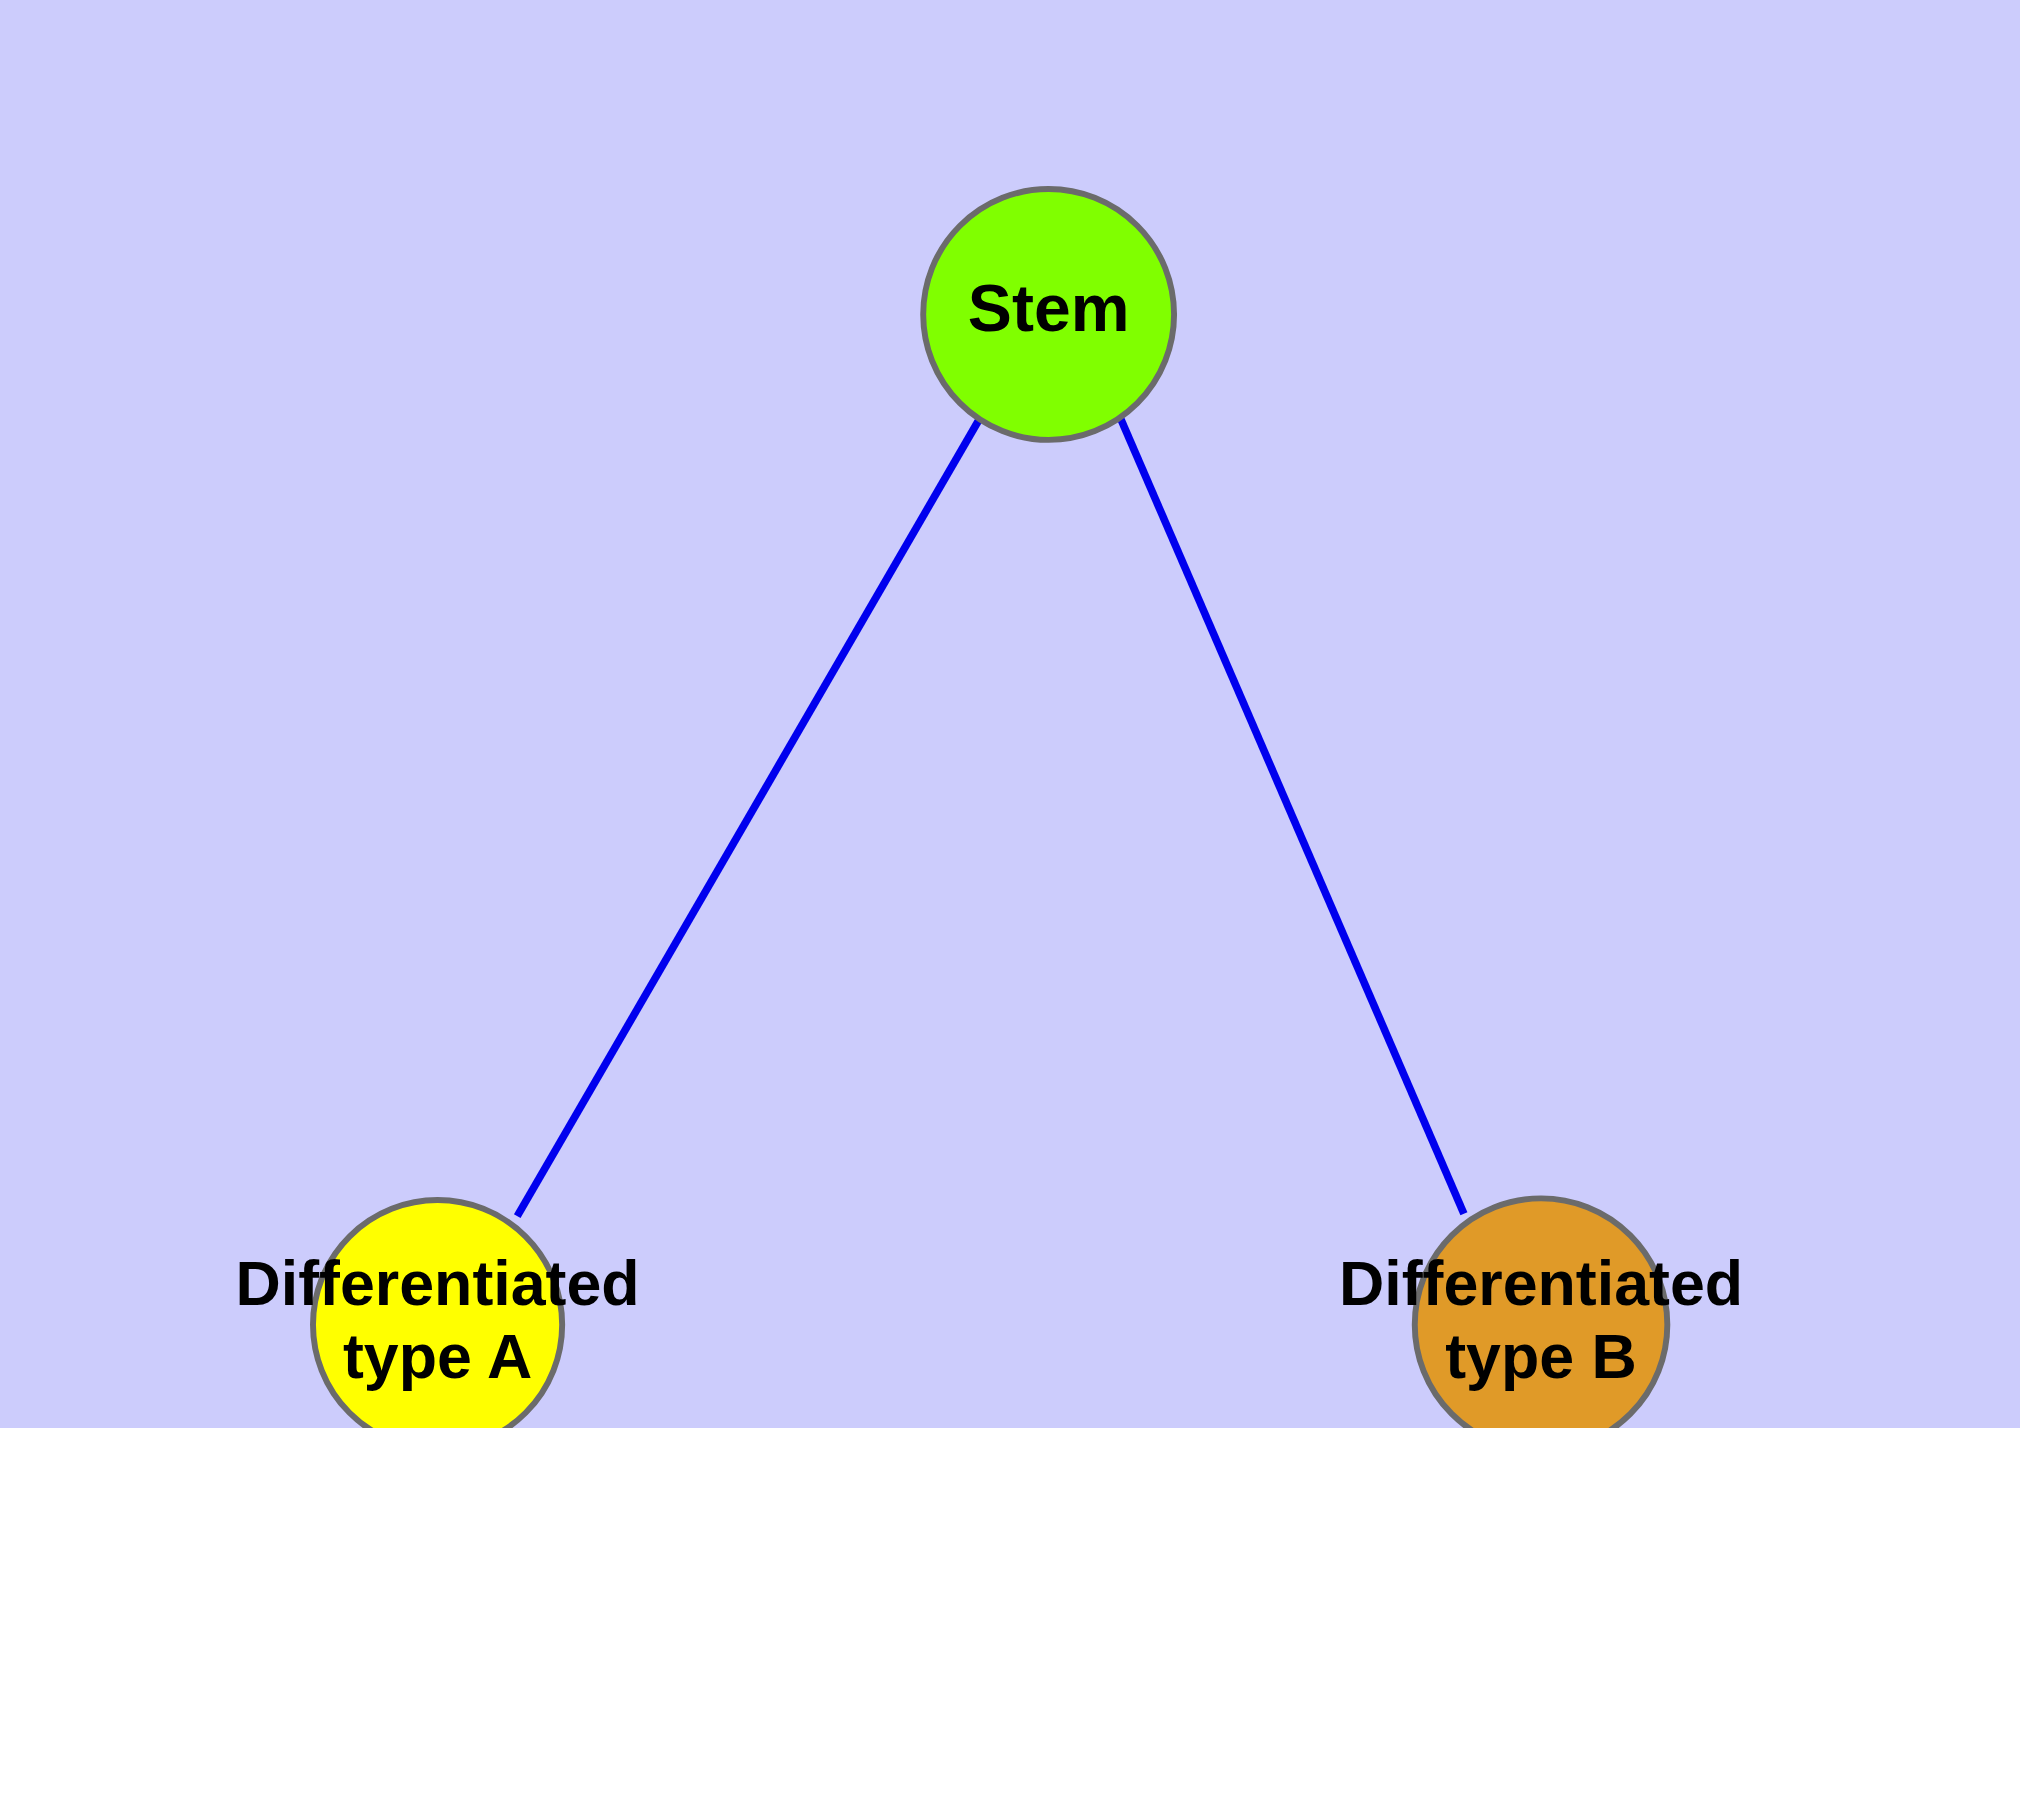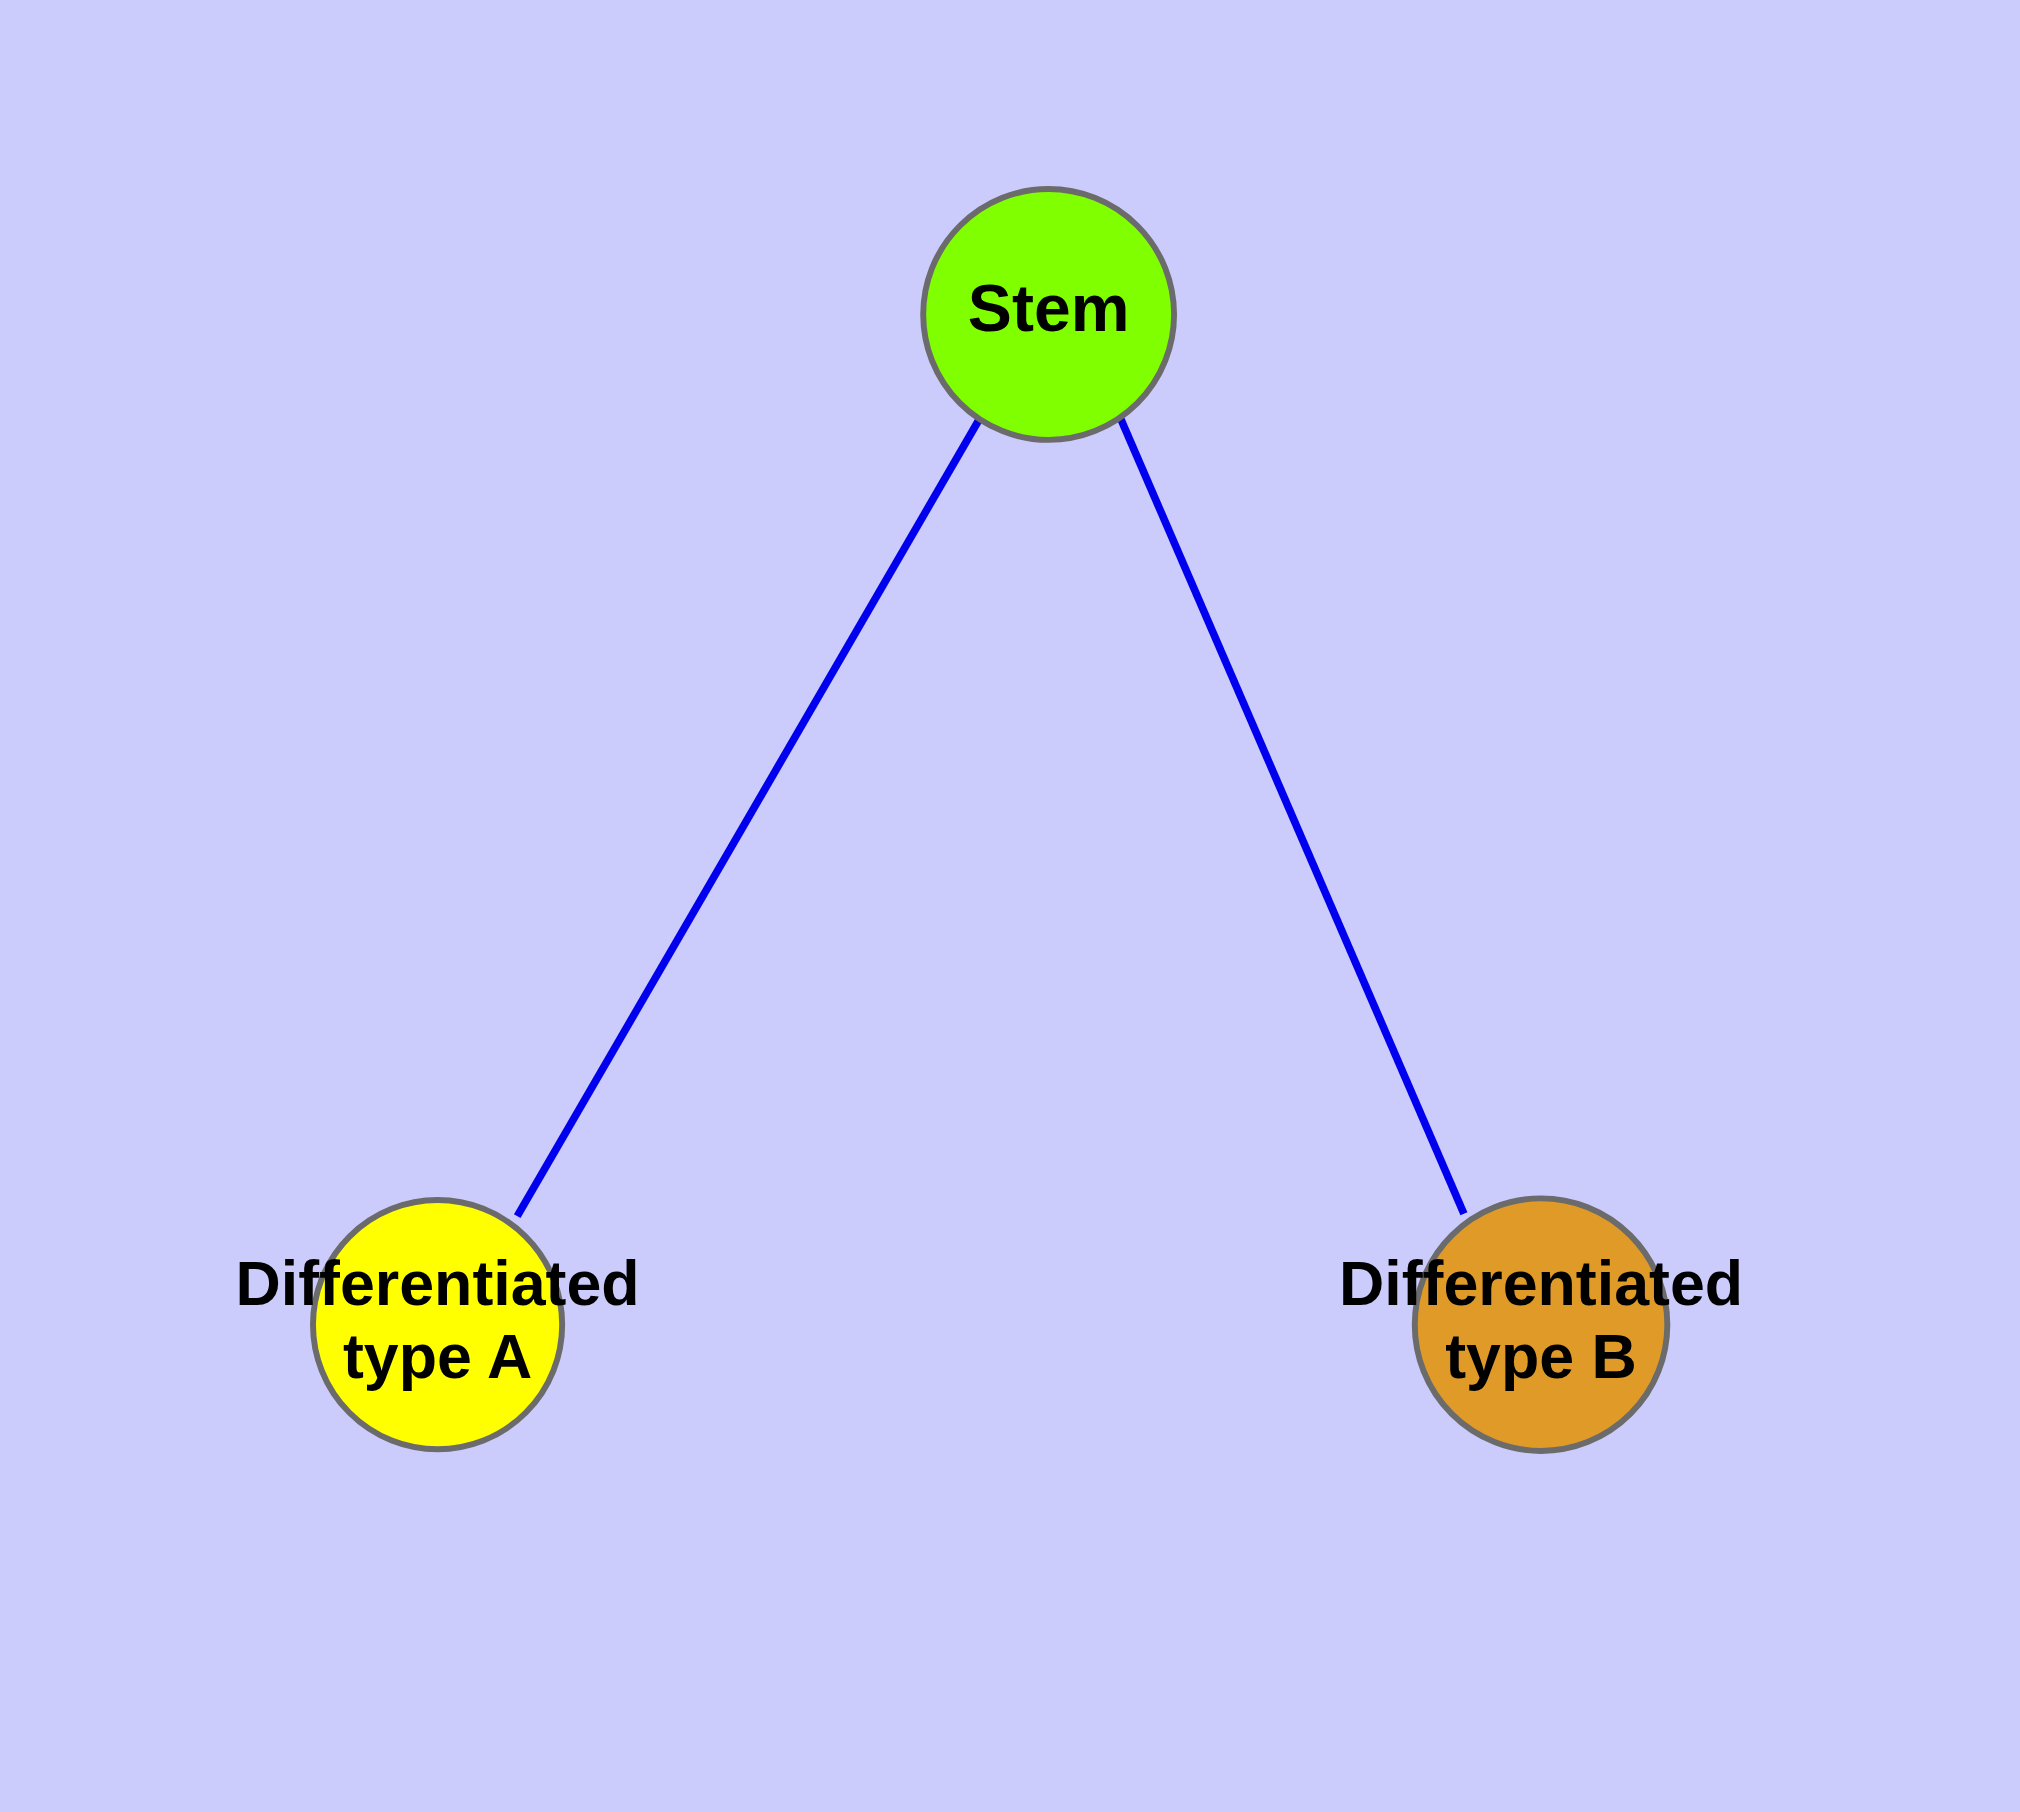--- a/index.html
+++ b/index.html
@@ -31,21 +31,21 @@
     font-weight: bold;
     fill: #000000;
     text-anchor: middle;
     dominant-baseline: middle;
     white-space: pre;
   }
 </style>
 </head>
 <body>
 
-<div id="canvas" style="width: 2021px; height: 1812px;">
+<div id="canvas" style="width: 2021px; height: 1428px;">
   <svg id="graph-svg" viewBox="0 0 2384 2138" style="width: 2021px; height: 1812px;">
 
     <rect id="bg-rect" x="0" y="0" width="2384" height="2138" fill="#ccccfc"></rect>
 
     <g id="edges-layer">
       <line class="edge" x1="1155" y1="495" x2="610" y2="1435" stroke="#0000ee" stroke-width="9" stroke-linecap="butt"></line>
       <line class="edge" x1="1322" y1="494" x2="1727" y2="1432" stroke="#0000ee" stroke-width="9" stroke-linecap="butt"></line>
     </g>
 
     <g id="nodes-layer">

